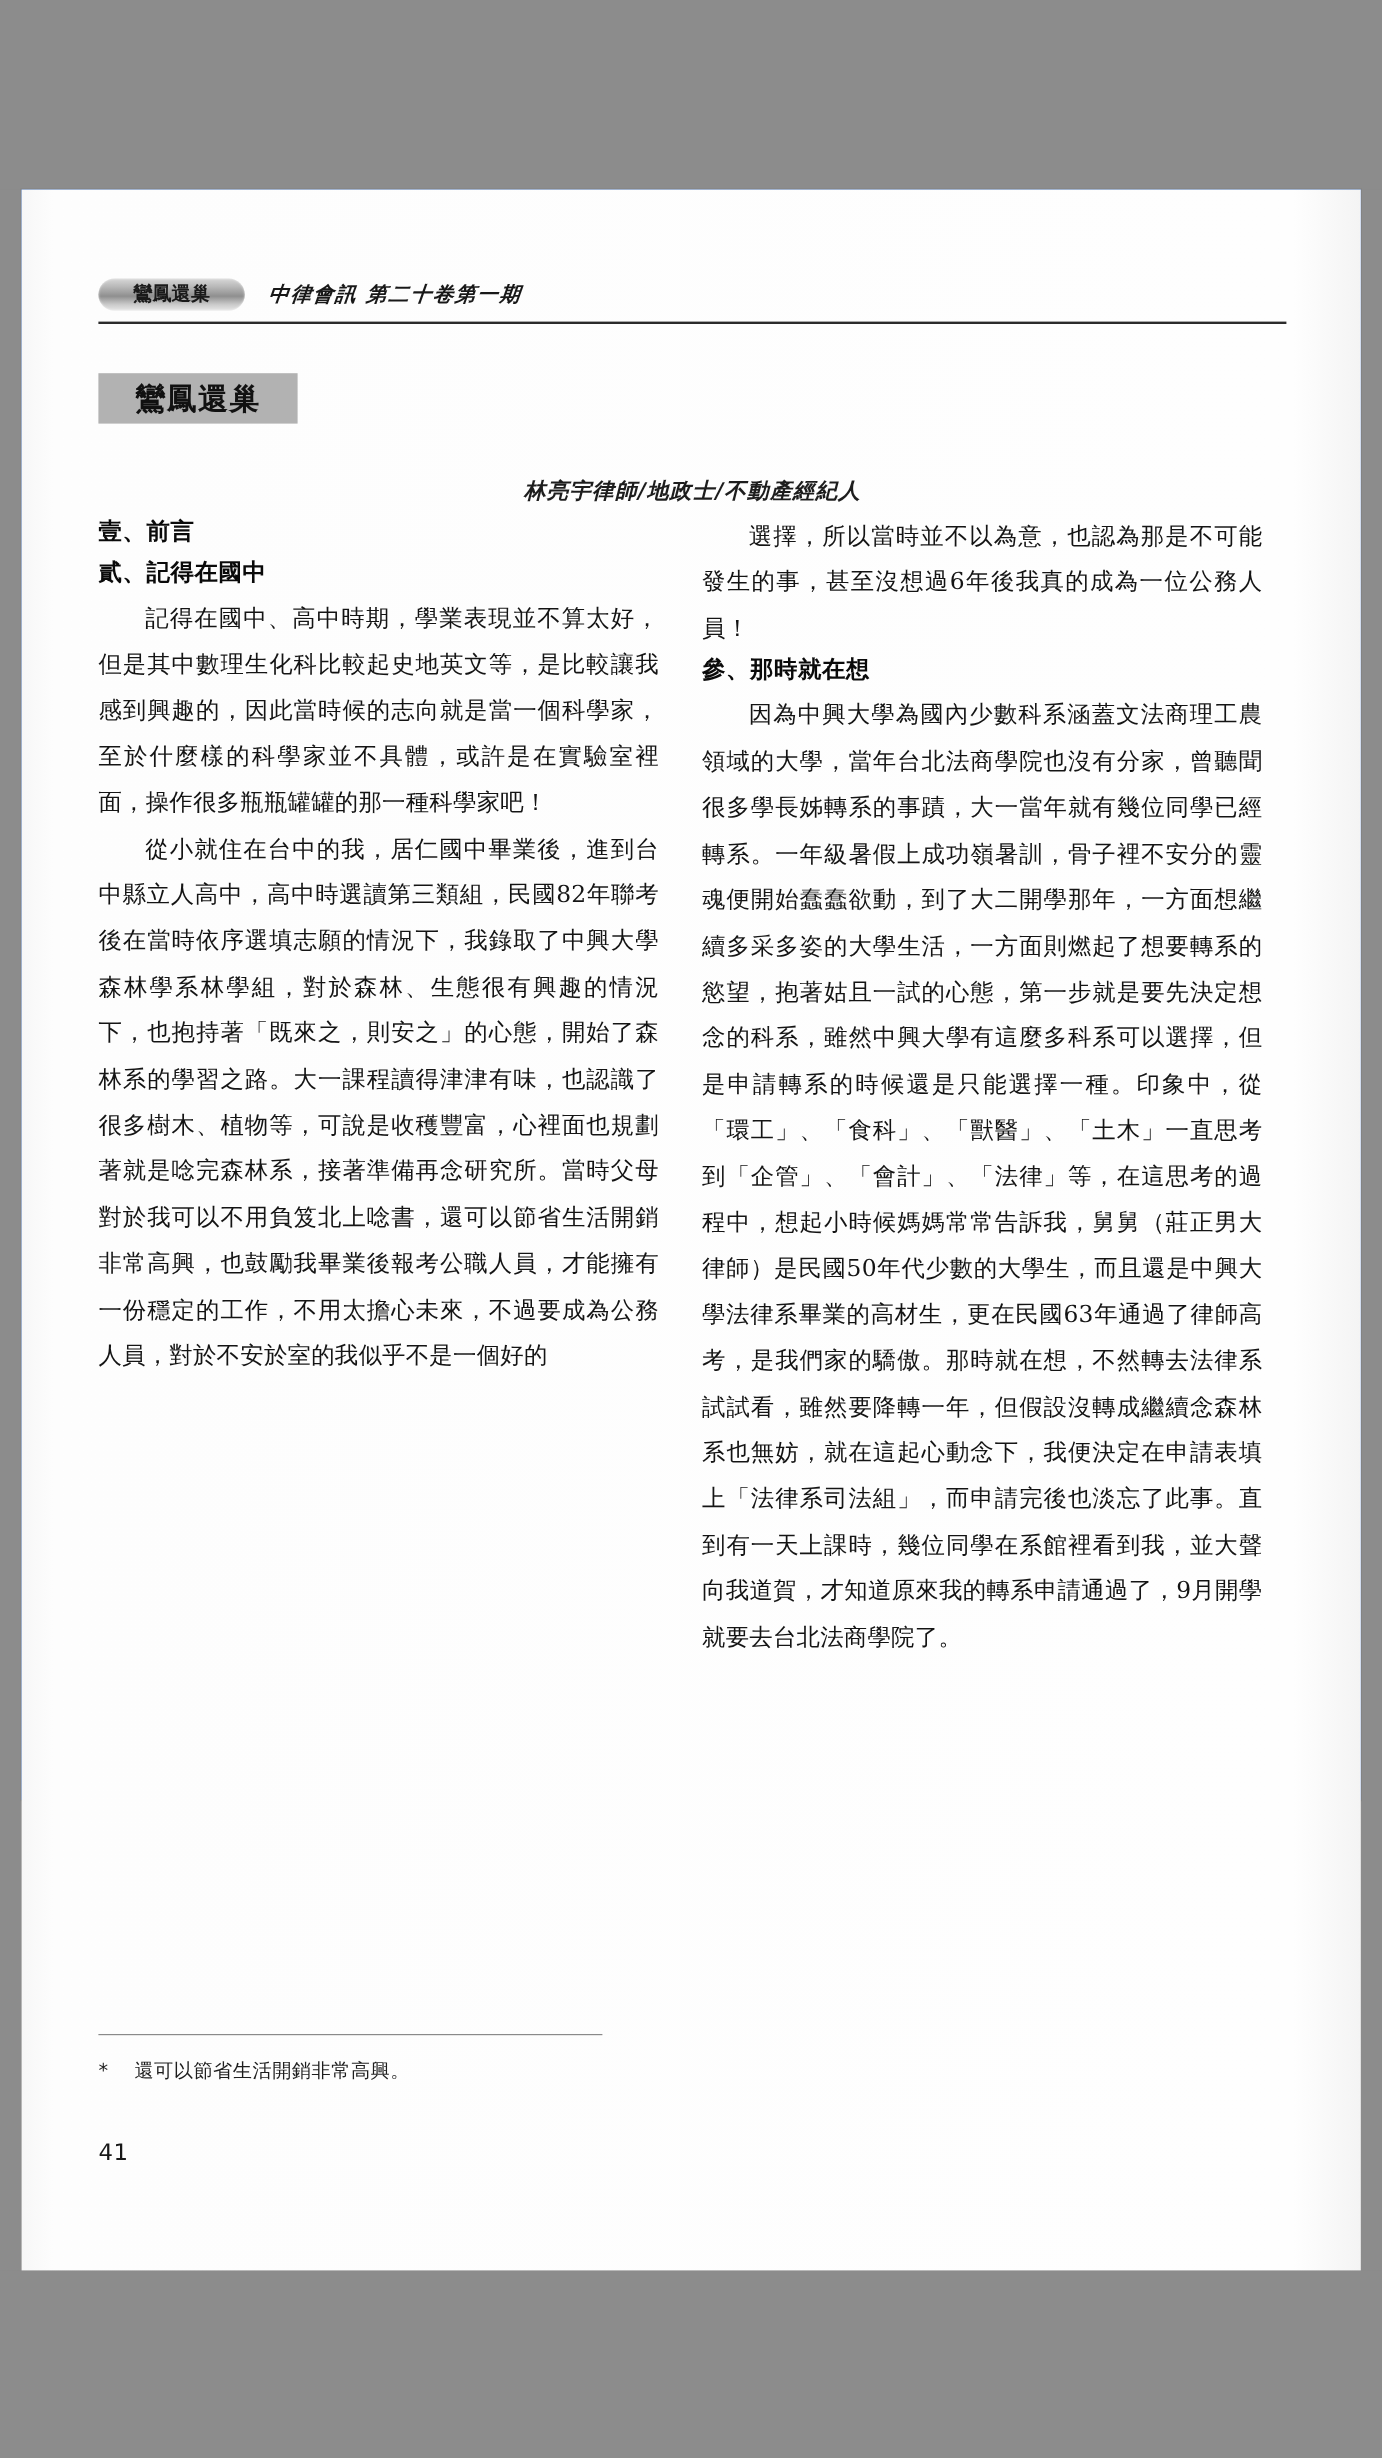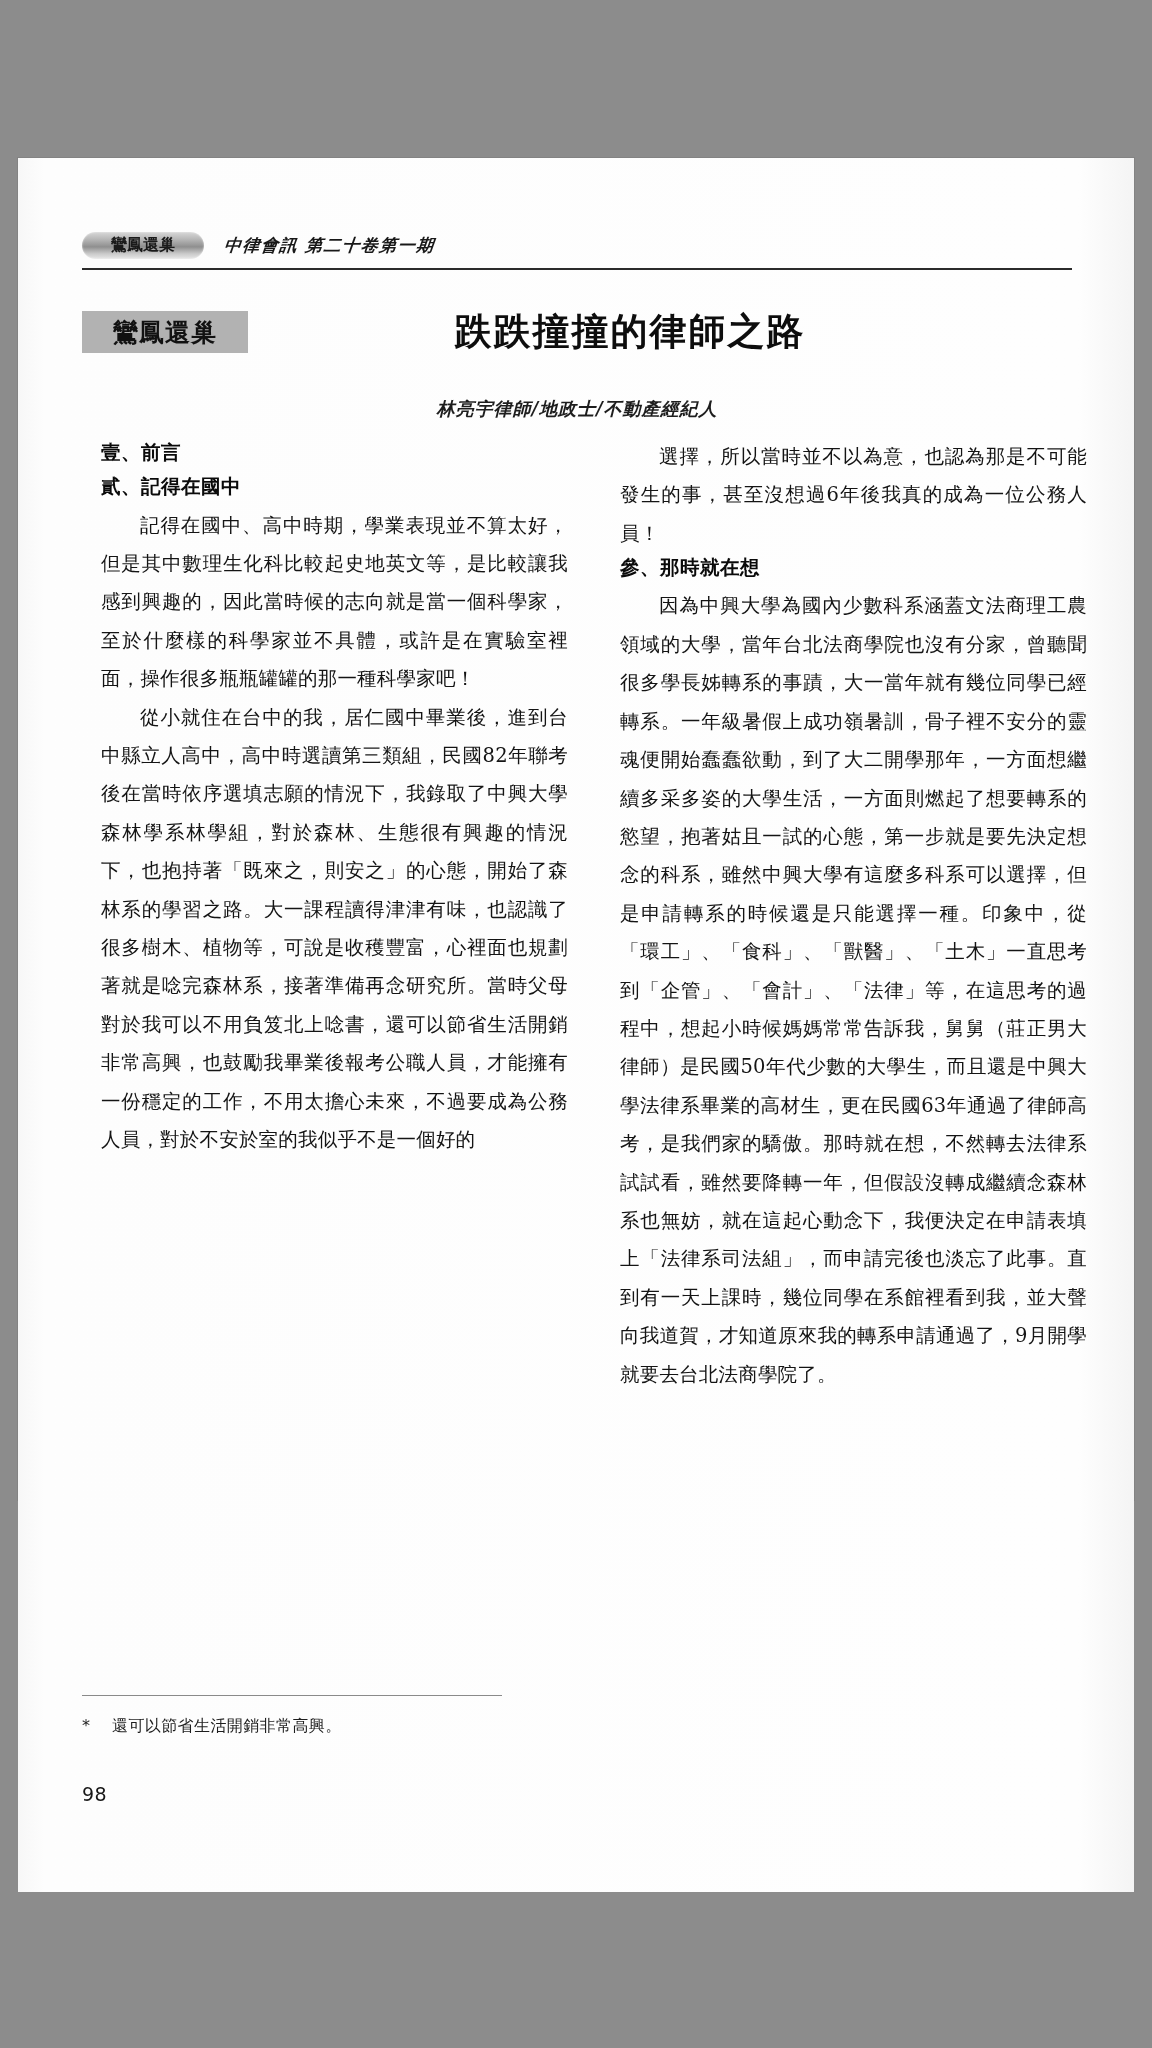--- a/index.html
+++ b/index.html
@@ -124,25 +124,24 @@
     font-weight: bold;
     font-size: 18px;
     color: #1d1d1d;
     letter-spacing: 1px;
     margin-top: 17px;
   }
 
   
   .columns {
     position: absolute;
-    left: 64px; top: 280px;
+    left: 64px; top: 270px;
     width: 990px; height: 1230px;
     display: flex;
-    gap: 52px;
-    margin-left: 19px;
+    gap: 36px;
   }
   .col {
     width: 467px;
   }
   .sec-head {
     font-family: "DejaVu Sans", "Liberation Sans", sans-serif;
     font-weight: bold;
     font-size: 19.5px;
     color: #0a0a0a;
     letter-spacing: 0.5px;
@@ -201,21 +200,20 @@
     <div class="sheet-inner">
 
       <div class="runhead">
         <div class="runhead-pill">鸞鳳還巢</div>
         <div class="runhead-title">中律會訊 第二十卷第一期</div>
       </div>
       <div class="runhead-rule"></div>
 
       <div class="arthead">
         <div class="arthead-tag">鸞鳳還巢</div>
-        <div class="arthead-title">跌跌撞撞的律師之路</div>
       </div>
       <div class="byline">林亮宇律師/地政士/不動產經紀人</div>
 
       <div class="columns">
 
         <div class="col">
           <h2 class="sec-head">壹、前言</h2>
 
           <h2 class="sec-head">貳、記得在國中</h2>
           <p class="para">記得在國中、高中時期，學業表現並不算太好，但是其中數理生化科比較起史地英文等，是比較讓我感到興趣的，因此當時候的志向就是當一個科學家，至於什麼樣的科學家並不具體，或許是在實驗室裡面，操作很多瓶瓶罐罐的那一種科學家吧！</p>
@@ -230,17 +228,17 @@
         </div>
 
       </div>
 
       <div class="fn-rule"></div>
       <div class="footnote">
         <span class="footnote-mark">*</span>
         <span>還可以節省生活開銷非常高興。</span>
       </div>
 
-      <div class="pagenum">98</div>
+      <div class="pagenum">41</div>
 
     </div>
   </div>
 </div>
 
 </body></html>

